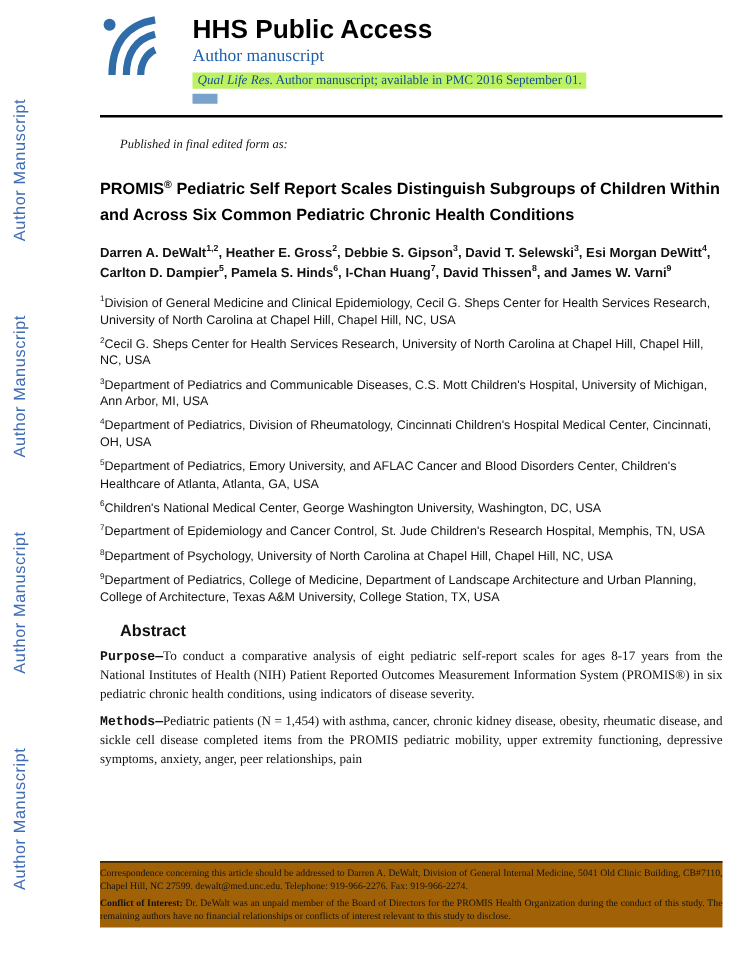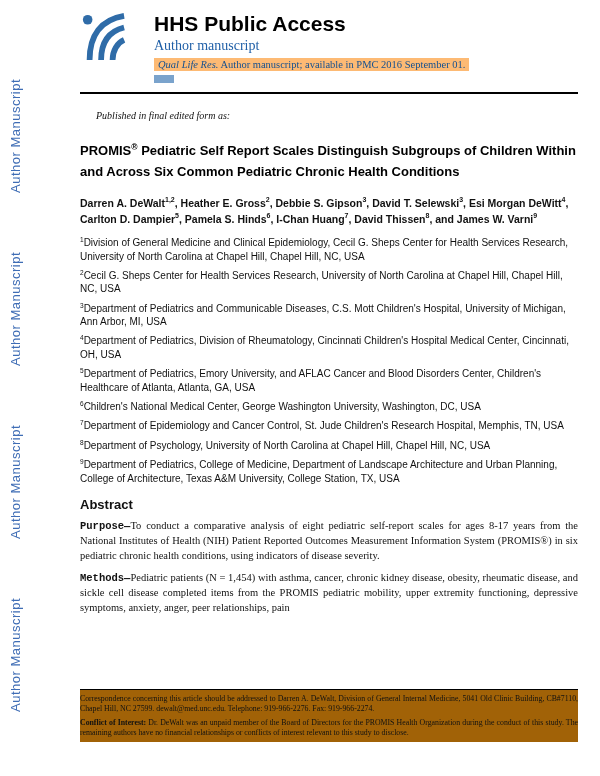--- a/index.html
+++ b/index.html
@@ -10,38 +10,38 @@
   .vlabel{position:absolute;left:8px;height:132px;writing-mode:vertical-rl;transform:rotate(180deg);
           font-family:"Liberation Sans", sans-serif;font-size:13px;color:#3f6db5;
           letter-spacing:0.5px;text-align:center;}
   .v1{top:70px;} .v2{top:243px;} .v3{top:416px;} .v4{top:589px;}
   
   .content{position:absolute;left:80px;right:22px;top:0;}
   header{display:flex;gap:28px;align-items:flex-start;padding-top:12px;}
   .logo-box{flex:0 0 auto;}
   .hhs-title{font-family:"Liberation Sans", sans-serif;font-weight:bold;font-size:21px;line-height:1.1;color:#000;}
   .author-ms{font-size:14px;color:#1f5fa7;margin-top:3px;}
-  .availability{display:inline-block;background:#fdba74;color:#15508f;font-size:10.5px;
+  .availability{display:inline-block;background:#bef264;color:#15508f;font-size:10.5px;
                 padding:1px 4px;margin-top:3px;}
   .availability em{font-style:italic;}
   .link-stub{width:20px;height:8px;background:#7aa3cc;margin-top:3px;}
   .rule{border:none;border-top:2.5px solid #000;margin:9px 0 6px;}
   .pub-line{font-style:italic;font-size:10px;margin:16px;}
   .cite-line{font-size:10.5px;margin:1px 0 0 18px;}
   .cite-line em{font-style:italic;}
   .title{font-family:"Liberation Sans", sans-serif;font-size:13px;font-weight:bold;
          line-height:1.55;margin:20px 0 0;color:#000;}
   .title sup{font-size:8.5px;}
   .authors{font-family:"Liberation Sans", sans-serif;font-weight:bold;font-size:10.5px;
            line-height:1.5;margin:13px 0 0;}
   .authors sup{font-size:7px;}
   .affiliations{margin-top:9px;}
   .affiliation{font-family:"Liberation Sans", sans-serif;font-size:10px;line-height:1.32;margin:0 0 6px;}
   .affiliation sup{font-size:6.5px;}
-  .abstract-heading{font-family:"Liberation Sans", sans-serif;font-size:13px;font-weight:bold;margin:12px 0 0;}
+  .abstract-heading{font-family:"Liberation Sans", sans-serif;font-size:13px;font-weight:bold;margin:12px 16px 0;}
   .abstract-para{font-size:10.5px;line-height:1.42;margin:7px 0 0;text-align:justify;}
   .abs-label{font-family:Liberation Mono, monospace;font-weight:bold;}
   
   .footer{position:absolute;left:80px;right:22px;bottom:34px;background:#a16207;}
   .footer-rule{border-top:1px solid #000;margin-bottom:4px;}
   .foot-para{font-size:7.8px;line-height:1.35;margin:0 0 3px;text-align:justify;}
   .foot-para .bold{font-weight:bold;}
 </style>
 </head>
 <body>

